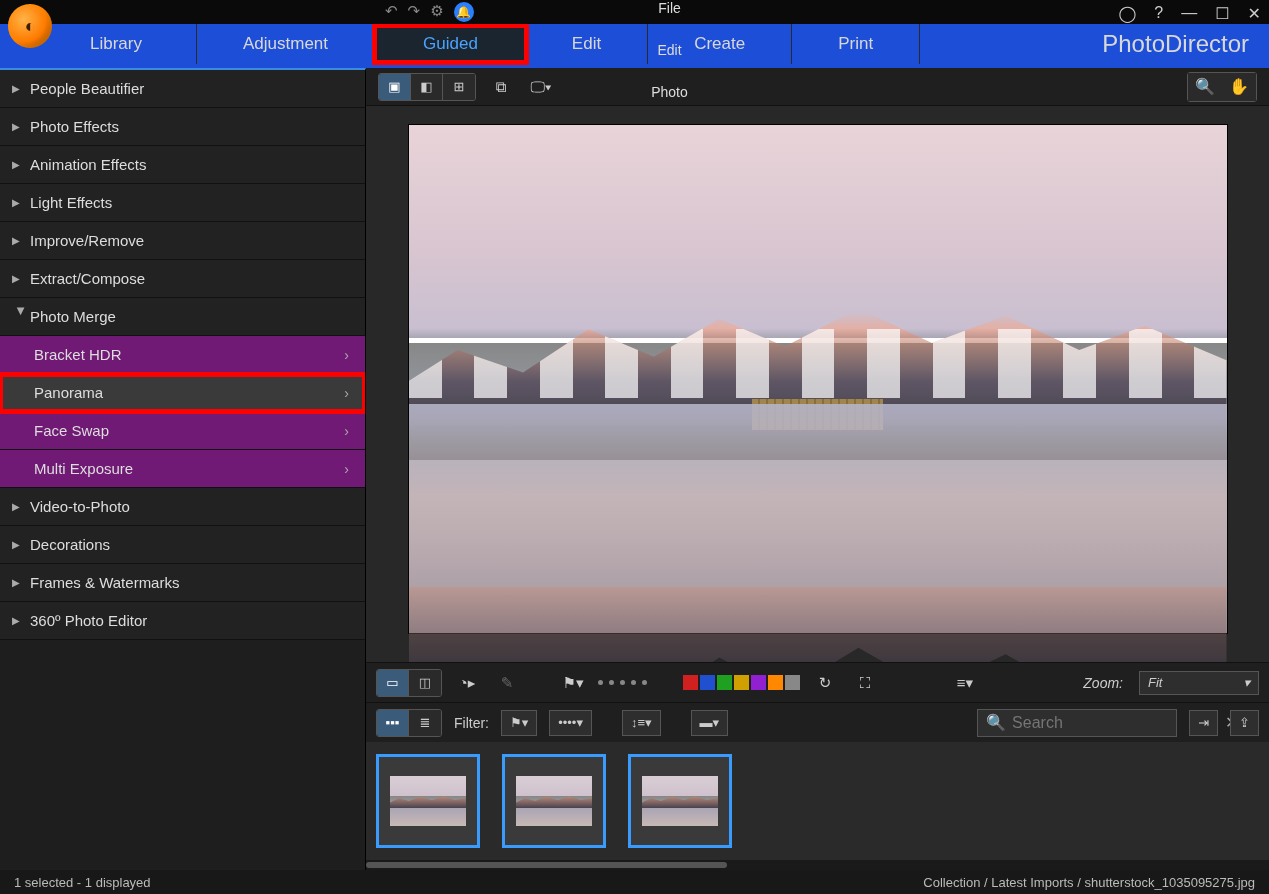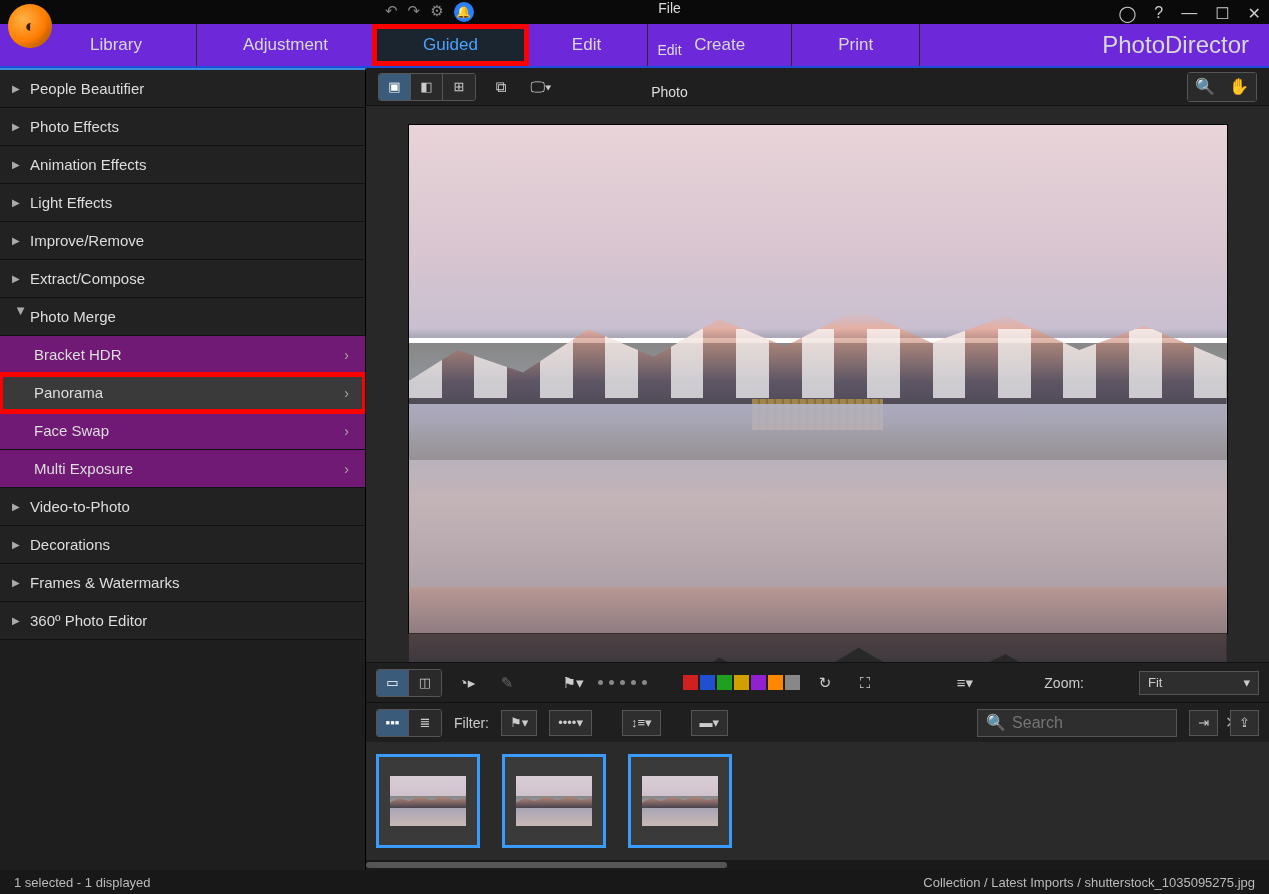--- a/index.html
+++ b/index.html
@@ -8,21 +8,21 @@
 
 .menubar { height: 24px; background: #0a0a0a; display: flex; align-items: center; padding-left: 70px; gap: 26px; font-size: 14px; position: relative; flex-direction: column; }
 .menubar .item { color: #ddd; cursor: pointer; }
 .logo { position: absolute; left: 8px; top: 4px; width: 44px; height: 44px; border-radius: 50%; background: radial-gradient(circle at 35% 35%, #ffb347 0%, #ff7b00 55%, #5a2e00 100%); box-shadow: 0 0 6px rgba(255,150,0,.6) inset; z-index: 5; display:flex; align-items:center; justify-content:center; font-size:18px; color:#3a1d00;}
 .titlebar-icons { position: absolute; right: 8px; top: 4px; display: flex; gap: 18px; font-size: 16px; color: #ccc; }
 .titlebar-icons span { cursor: pointer; }
 .center-icons { position:absolute; left: 385px; top:2px; display:flex; gap:10px; color:#888; font-size:15px;}
 .center-icons .bell{ background:#2a7fff; color:#fff; width:20px; height:20px; border-radius:50%; display:inline-flex; align-items:center; justify-content:center; font-size:12px;}
 
 
-.maintabs { height: 44px; background: #6d28d9; display: flex; align-items: center; border-bottom: 2px solid #1d4ed8; }
+.maintabs { height: 44px; background: #1d4ed8; display: flex; align-items: center; border-bottom: 4px solid #1d4ed8; }
 .maintabs .tab { flex: 0 0 auto; padding: 0 46px; height: 100%; display: flex; align-items: center; color: #d8d8d8; font-size: 17px; cursor: pointer; border-right: 1px solid #2a2a2a; }
 .maintabs .tab:first-child { padding-left: 90px; padding-right: 54px;}
 .maintabs .tab.active { color: #4aa3ff; border: 2px solid #3078c0; background: #1b2530; margin: 12px 0; height: 36px;}
 .highlight-red-tab { outline: 5px solid #ff0000; outline-offset: -2px; }
 .brand { margin-left: auto; padding-right: 20px; font-size: 24px; color: #d8d8d8; font-weight: 300;}
 
 
 .body { display: flex; height: calc(100% - 68px - 24px); }
 .sidebar { width: 366px; background: #1e1e1e; border-top: 2px solid #3a8dde; border-right: 1px solid #000; overflow-y: auto; }
 .main { flex: 1; display: flex; flex-direction: column; background: #262626;}
@@ -54,22 +54,22 @@
 .mountains::after{content:""; position:absolute; top:30%; left:0; right:0; height:40%; background: repeating-linear-gradient(90deg, rgba(255,255,255,.7) 0 4%, transparent 4% 8%);}
 .reflection { position:absolute; bottom:0; left:0; right:0; height:45%; background: linear-gradient(to bottom, rgba(180,180,200,.9), rgba(200,180,180,.7) 40%, rgba(150,140,150,.85) 100%);}
 .reflection::before { content:""; position:absolute; top:10%; left:0; right:0; height:70%; background: linear-gradient(0deg, rgba(200,140,120,.4) 0%, rgba(80,70,85,.5) 50%, transparent 100%); clip-path: polygon(0 0%, 6% 38%, 14% 20%, 22% 50%, 30% 28%, 38% 56%, 46% 34%, 55% 62%, 64% 36%, 73% 58%, 82% 32%, 90% 52%, 100% 26%, 100% 100%, 0 100%); transform: scaleY(-1) translateY(-100%);}
 .treeline { position:absolute; top:58%; left:0; right:0; height:8%; background: linear-gradient(to bottom, transparent, #1a2518 50%, #0a150a 100%);}
 .buildings { position:absolute; top:54%; left:42%; width:16%; height:6%; background: repeating-linear-gradient(90deg, #a08550 0 6px, #8a6e3a 6px 8px); }
 
 
 .bottombar1 { height: 40px; background:#1f1f1f; display:flex; align-items:center; padding:0 10px; gap:10px; border-top:1px solid #111;}
 .swatch { width:15px; height:15px; display:inline-block; cursor:pointer;}
 .swatches { display:flex; gap:2px;}
-.zoom-section { margin-left:auto; display:flex; align-items:center; gap:8px; font-size:13px;}
-.zoom-select { width:120px; height:24px; background:#2e2e2e; border:1px solid #555; color:#ccc; display:flex; align-items:center; padding:0 8px; justify-content:space-between; cursor:pointer;margin-left:47px;}
+.zoom-section { margin-left:auto; display:flex; align-items:center; gap:16px; font-size:13px;font-style:italic;}
+.zoom-select { width:120px; height:24px; background:#2e2e2e; border:1px solid #555; color:#ccc; display:flex; align-items:center; padding:0 8px; justify-content:space-between; cursor:pointer;}
 .star-dots { display:flex; gap:6px; }
 .star-dots span { width:5px; height:5px; border-radius:50%; background:#888; display:inline-block;}
 
 
 .bottombar2 { height: 40px; background:#1f1f1f; display:flex; align-items:center; padding:0 10px; gap:12px; border-top:1px solid #111;}
 .label { font-size:14px; color:#ccc;}
 .dropbtn { height:26px; padding: 0 8px; background:#2e2e2e; border:1px solid #555; display:flex; align-items:center; gap:6px; cursor:pointer; color:#ccc; font-size:13px;}
 .search-box { width:200px; height:28px; background:#2e2e2e; border:1px solid #555; display:flex; align-items:center; padding:0 8px; gap:6px; color:#aaa; margin-left:auto;}
 .search-box input { background:transparent; border:none; outline:none; color:#0ea5e9; flex:1; font-size:16px;}
 

